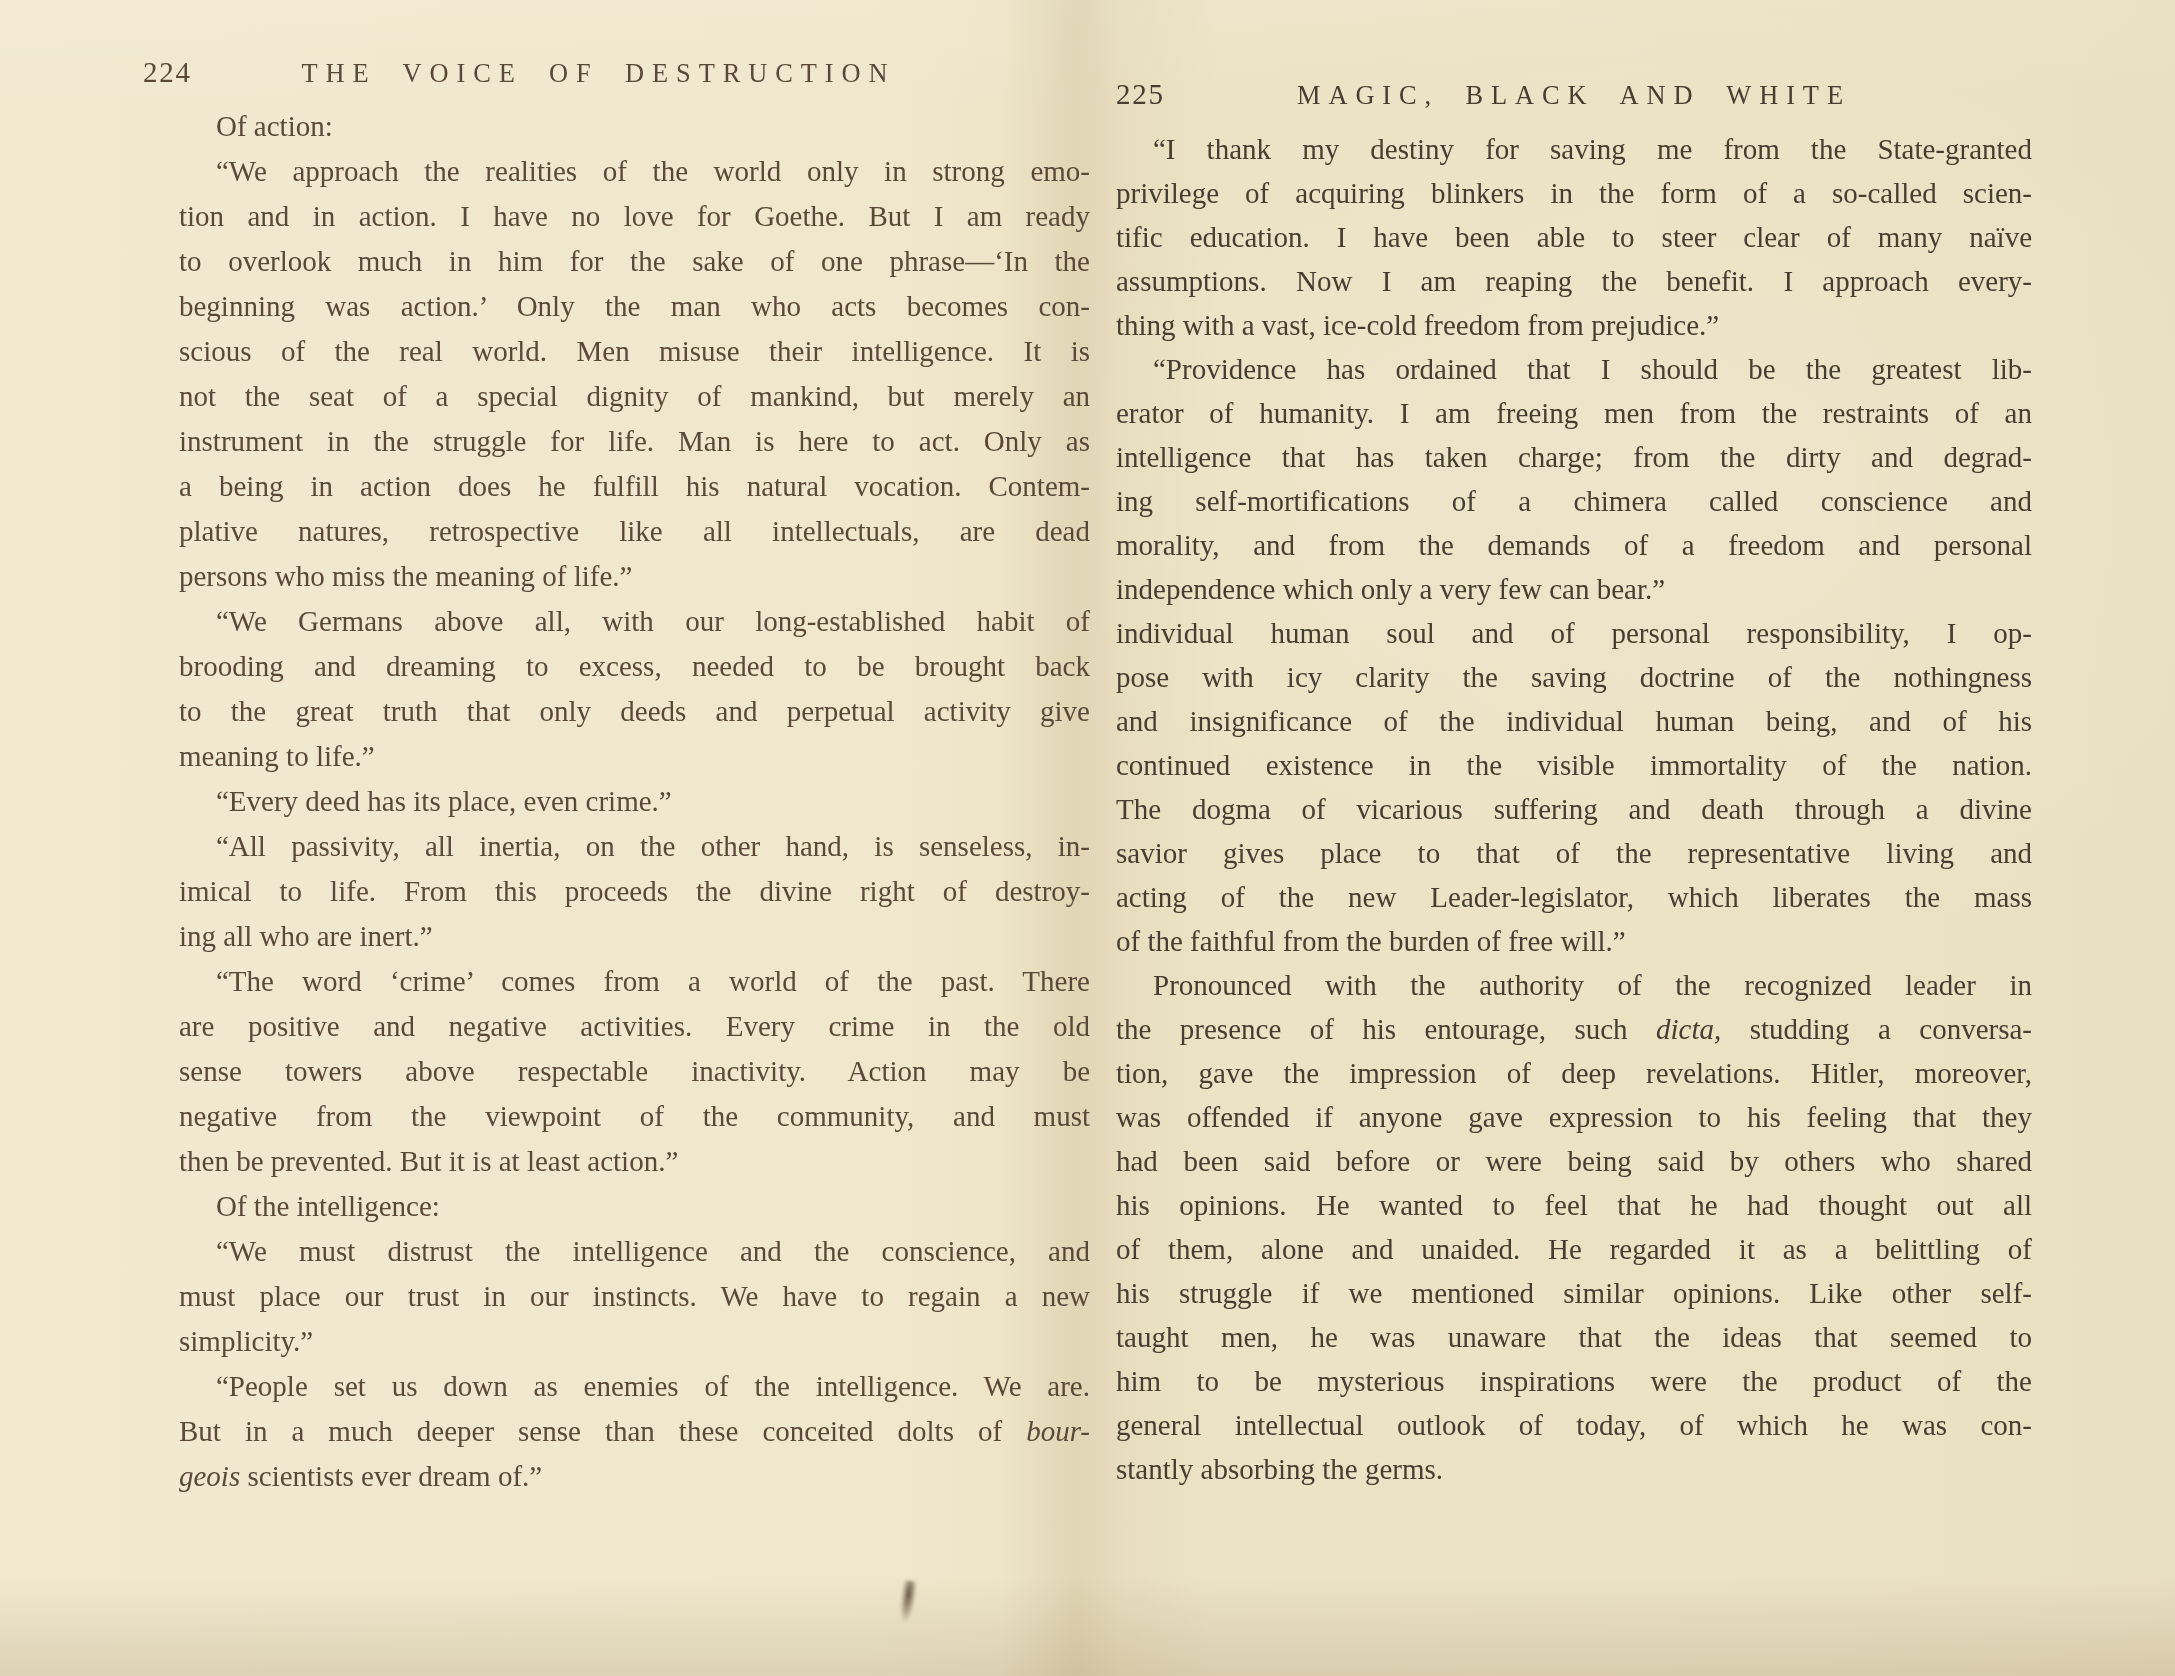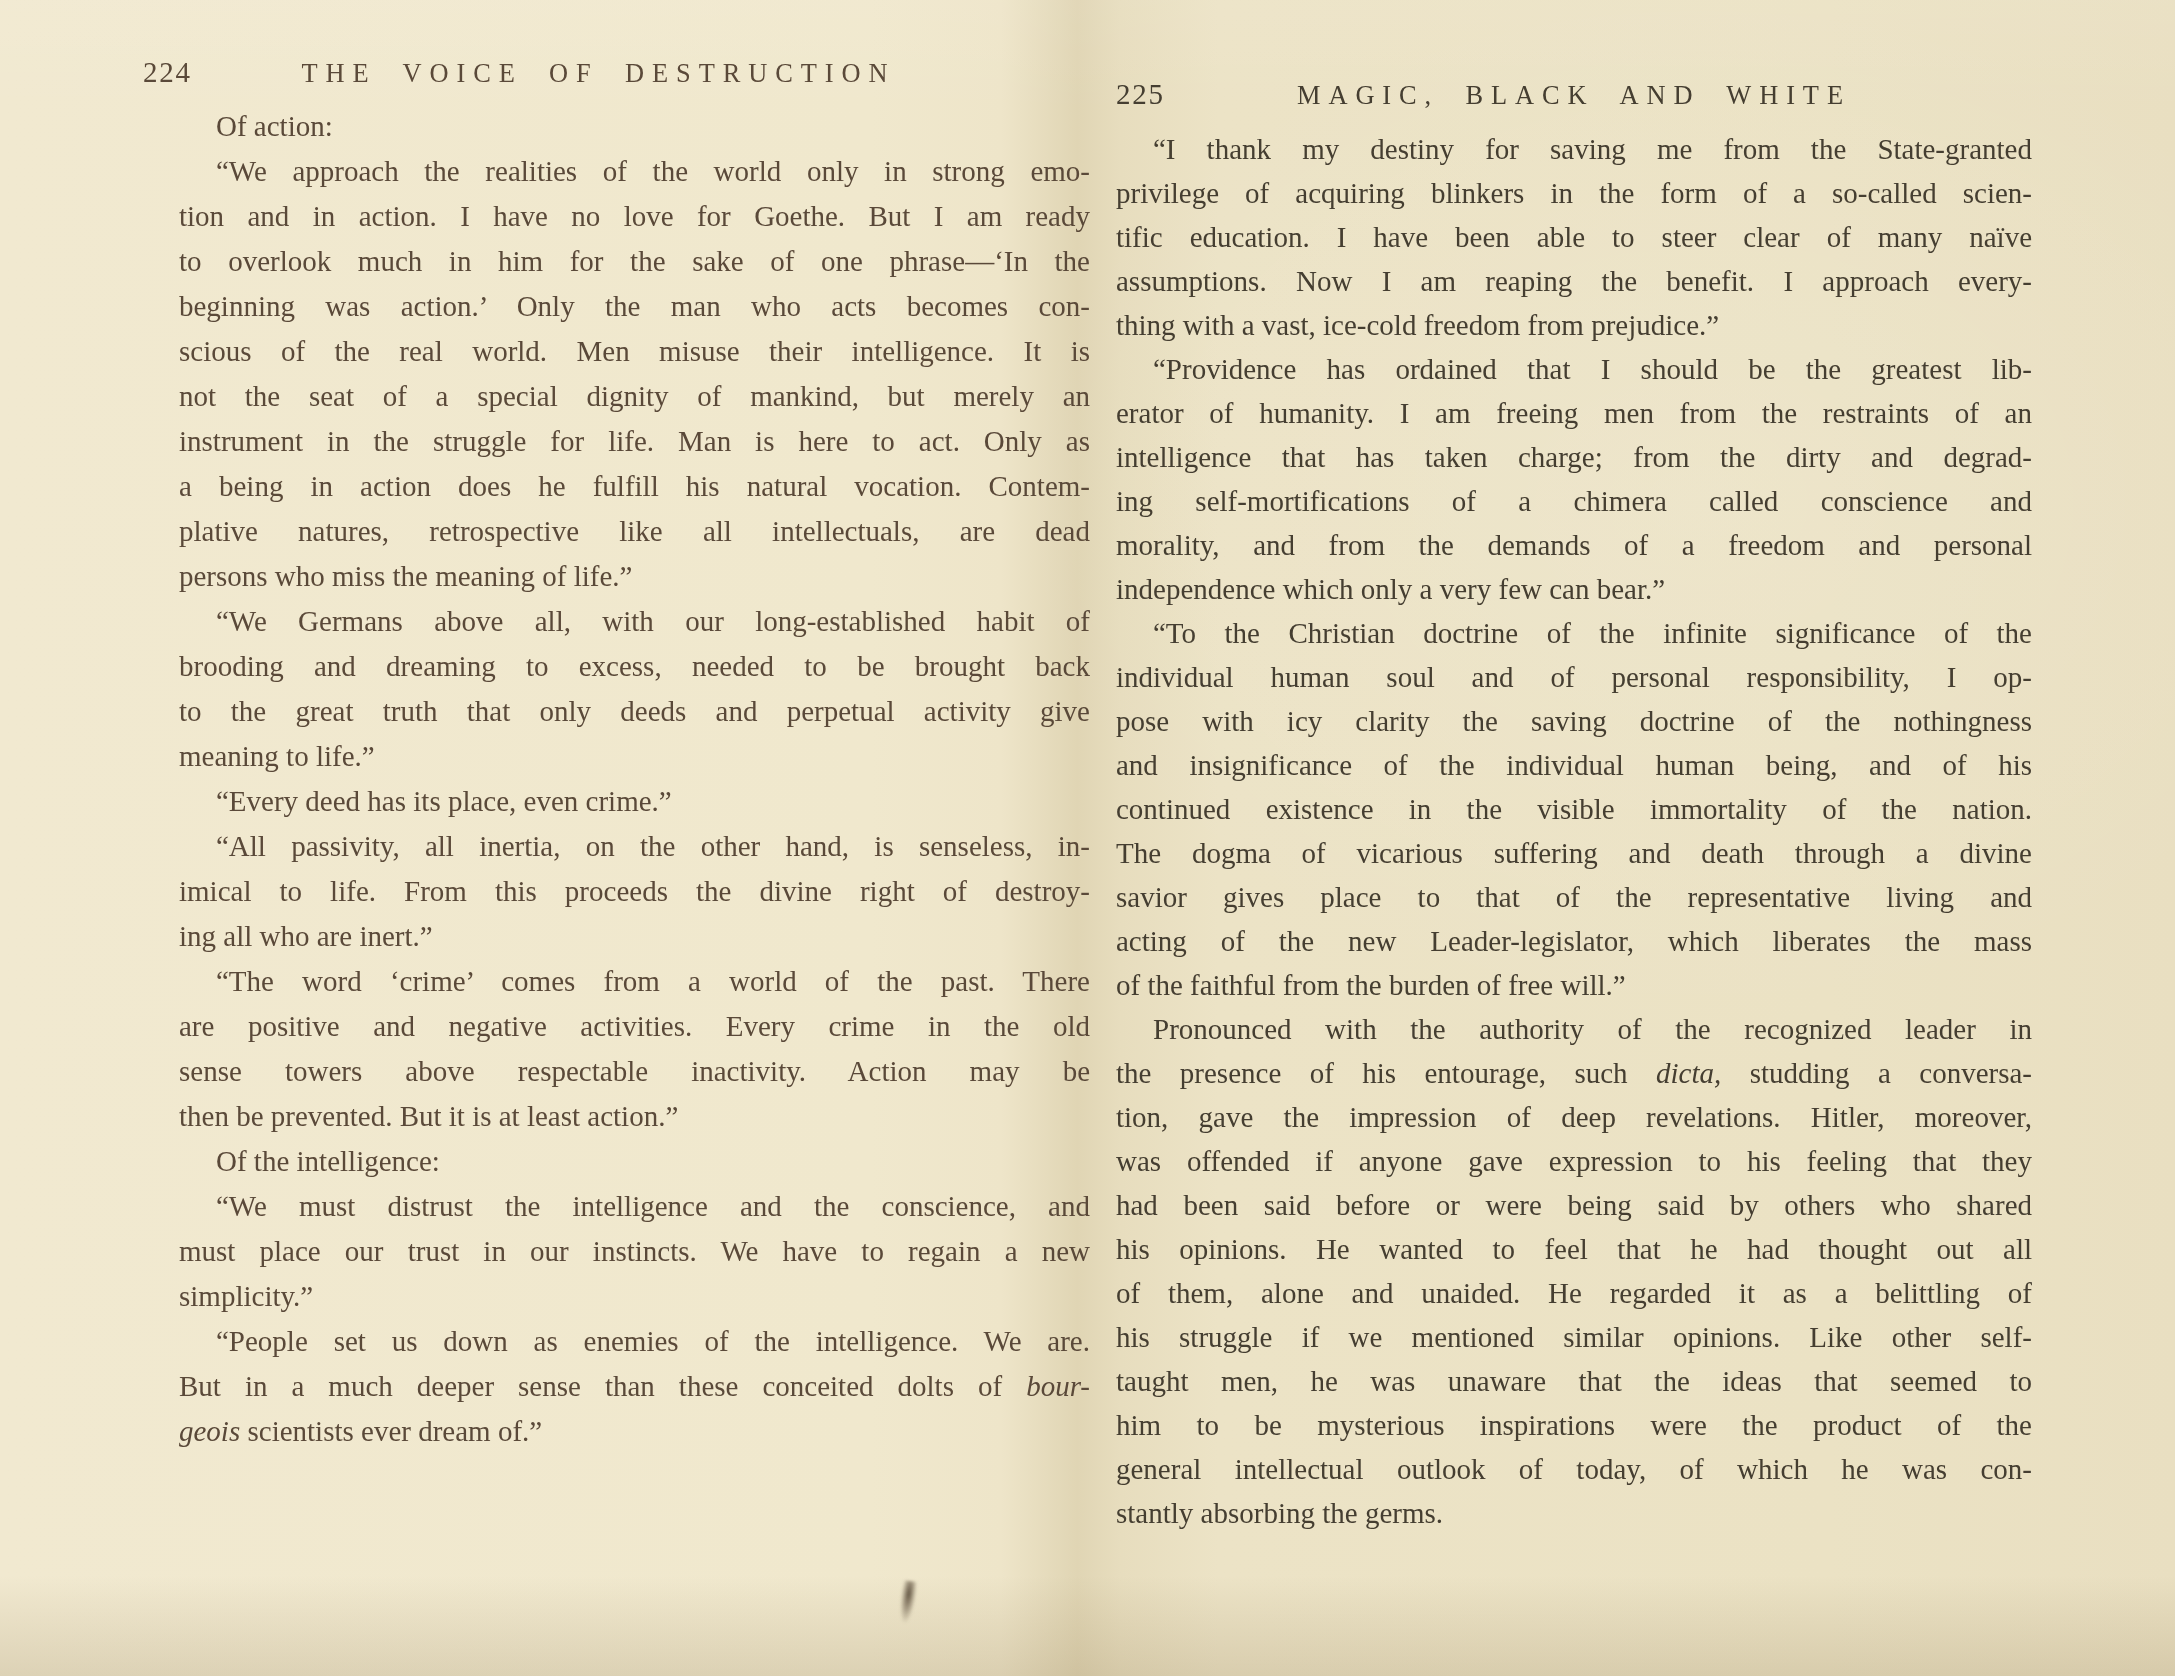--- a/index.html
+++ b/index.html
@@ -59,20 +59,21 @@
         <div class="line just"><span>brooding and dreaming to excess, needed to be brought back</span></div>
         <div class="line just"><span>to the great truth that only deeds and perpetual activity give</span></div>
         <div class="line"><span>meaning to life.”</span></div>
         <div class="line ind"><span>“Every deed has its place, even crime.”</span></div>
         <div class="line just ind"><span>“All passivity, all inertia, on the other hand, is senseless, in-</span></div>
         <div class="line just"><span>imical to life. From this proceeds the divine right of destroy-</span></div>
         <div class="line"><span>ing all who are inert.”</span></div>
         <div class="line just ind"><span>“The word ‘crime’ comes from a world of the past. There</span></div>
         <div class="line just"><span>are positive and negative activities. Every crime in the old</span></div>
         <div class="line just"><span>sense towers above respectable inactivity. Action may be</span></div>
+        <div class="line just"><span>negative from the viewpoint of the community, and must</span></div>
         <div class="line"><span>then be prevented. But it is at least action.”</span></div>
         <div class="line ind"><span>Of the intelligence:</span></div>
         <div class="line just ind"><span>“We must distrust the intelligence and the conscience, and</span></div>
         <div class="line just"><span>must place our trust in our instincts. We have to regain a new</span></div>
         <div class="line"><span>simplicity.”</span></div>
         <div class="line just ind"><span>“People set us down as enemies of the intelligence. We are.</span></div>
         <div class="line just"><span>But in a much deeper sense than these conceited dolts of </span><span class="it">bour-</span></div>
         <div class="line"><span class="it">geois</span><span> scientists ever dream of.”</span></div>
       </div>
   </div>
@@ -85,21 +86,20 @@
         <div class="line just"><span>privilege of acquiring blinkers in the form of a so-called scien-</span></div>
         <div class="line just"><span>tific education. I have been able to steer clear of many naïve</span></div>
         <div class="line just"><span>assumptions. Now I am reaping the benefit. I approach every-</span></div>
         <div class="line"><span>thing with a vast, ice-cold freedom from prejudice.”</span></div>
         <div class="line just ind"><span>“Providence has ordained that I should be the greatest lib-</span></div>
         <div class="line just"><span>erator of humanity. I am freeing men from the restraints of an</span></div>
         <div class="line just"><span>intelligence that has taken charge; from the dirty and degrad-</span></div>
         <div class="line just"><span>ing self-mortifications of a chimera called conscience and</span></div>
         <div class="line just"><span>morality, and from the demands of a freedom and personal</span></div>
         <div class="line"><span>independence which only a very few can bear.”</span></div>
-        <div class="line just ind"><span>“To the Christian doctrine of the infinite significance of the</span></div>
         <div class="line just"><span>individual human soul and of personal responsibility, I op-</span></div>
         <div class="line just"><span>pose with icy clarity the saving doctrine of the nothingness</span></div>
         <div class="line just"><span>and insignificance of the individual human being, and of his</span></div>
         <div class="line just"><span>continued existence in the visible immortality of the nation.</span></div>
         <div class="line just"><span>The dogma of vicarious suffering and death through a divine</span></div>
         <div class="line just"><span>savior gives place to that of the representative living and</span></div>
         <div class="line just"><span>acting of the new Leader-legislator, which liberates the mass</span></div>
         <div class="line"><span>of the faithful from the burden of free will.”</span></div>
         <div class="line just ind"><span>Pronounced with the authority of the recognized leader in</span></div>
         <div class="line just"><span>the presence of his entourage, such </span><span class="it">dicta,</span><span> studding a conversa-</span></div>

